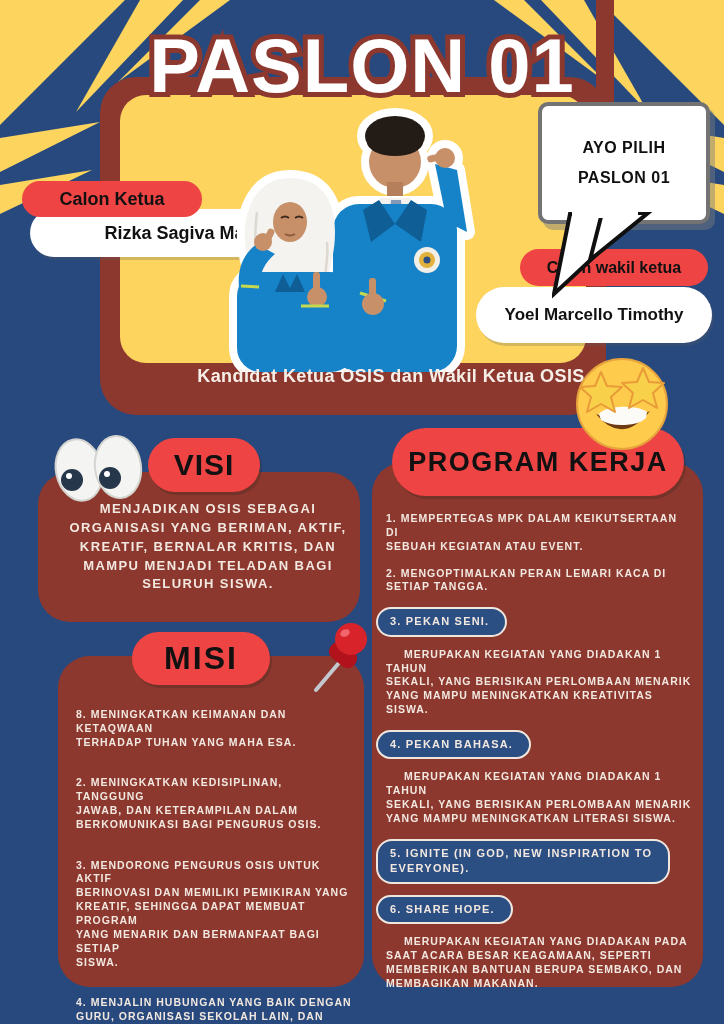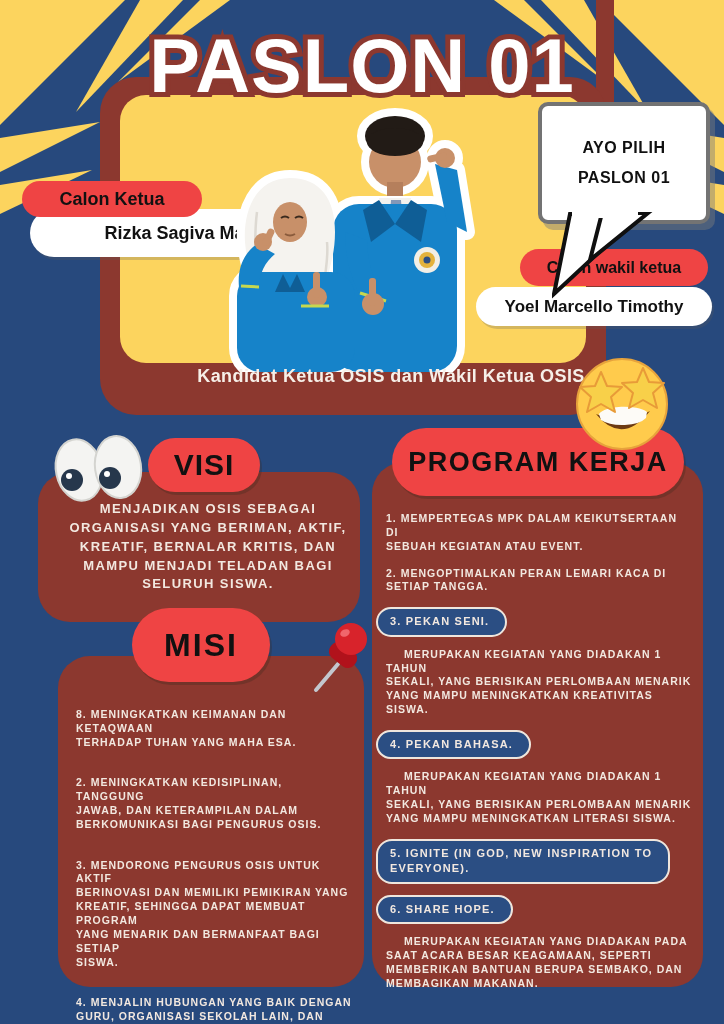--- a/index.html
+++ b/index.html
@@ -20,35 +20,35 @@
   .poster-title{left:0;top:22px;width:724px;text-align:center;z-index:8;
     font-size:76px;font-weight:bold;letter-spacing:1px;color:#FFFFFF;
     -webkit-text-stroke:10px #8C382F;paint-order:stroke fill;}
   
   .pill{display:flex;align-items:center;justify-content:center;border-radius:999px;font-weight:bold;color:#111;}
   .pill.yellow{background:#ef4444;}
   .pill.white{background:#FFFFFF;box-shadow:2px 3px 0 rgba(90,90,90,.25);}
   .role-ketua{left:22px;top:181px;width:180px;height:36px;font-size:18px;z-index:7;}
   .name-ketua{left:30px;top:209px;width:318px;height:48px;font-size:18px;z-index:5;}
   .role-wakil{left:520px;top:249px;width:188px;height:37px;font-size:16px;z-index:7;}
-  .name-wakil{left:476px;top:287px;width:236px;height:39px;font-size:17px;z-index:7;}
+  .name-wakil{left:476px;top:287px;width:236px;height:56px;font-size:17px;z-index:7;}
   
   .bubble{left:538px;top:102px;width:164px;height:114px;background:#fff;border:4px solid #737373;border-radius:10px;
     z-index:9;display:flex;flex-direction:column;align-items:center;justify-content:center;gap:12px;
     box-shadow:5px 6px 0 rgba(125,125,125,.45);}
   .bubble span{font-weight:bold;font-size:16px;letter-spacing:.5px;color:#101010;}
   .bubble-tail{left:552px;top:212px;z-index:9;}
   
   .section-box{background:#8C382F;border-radius:32px;z-index:2;}
   .visi-box{left:38px;top:472px;width:322px;height:150px;}
   .misi-box{left:58px;top:656px;width:306px;height:331px;}
   .program-box{left:372px;top:462px;width:331px;height:525px;}
   .head-pill{z-index:5;box-shadow:2px 3px 0 rgba(60,40,30,.3);}
   .visi-head{left:148px;top:438px;width:112px;height:54px;font-size:30px;letter-spacing:1px;}
-  .misi-head{left:132px;top:608px;width:138px;height:74px;font-size:32px;letter-spacing:2px;}
+  .misi-head{left:132px;top:632px;width:138px;height:53px;font-size:32px;letter-spacing:2px;}
   .program-head{left:392px;top:428px;width:292px;height:68px;font-size:27px;letter-spacing:1.5px;}
   .cream{color:#F2E8E0;font-weight:bold;}
   .pre{white-space:pre-line;}
   .visi-text{left:54px;top:500px;width:292px;text-align:center;font-size:13px;line-height:1.45;letter-spacing:1.4px;z-index:5;margin-left:8px;}
   .misi-list{left:76px;top:694px;width:276px;z-index:5;font-size:10.5px;line-height:1.32;letter-spacing:1px;}
   .misi-list .misi-item{margin-bottom:13px;}
   .program-list{left:386px;top:512px;width:306px;z-index:5;font-size:10.5px;line-height:1.32;letter-spacing:1px;}
   .pk-text{margin-bottom:13px;}
   .pk-desc{margin-bottom:13px;text-indent:18px;}
   .pk-pill{display:inline-block;background:#2B4E83;border:2px solid #EFE6DD;border-radius:16px;

